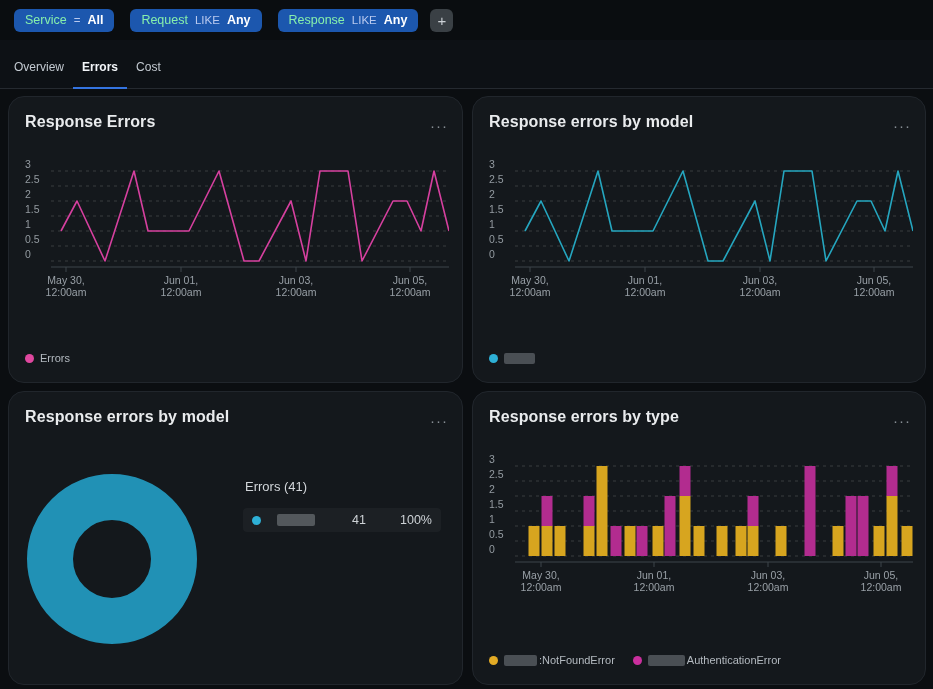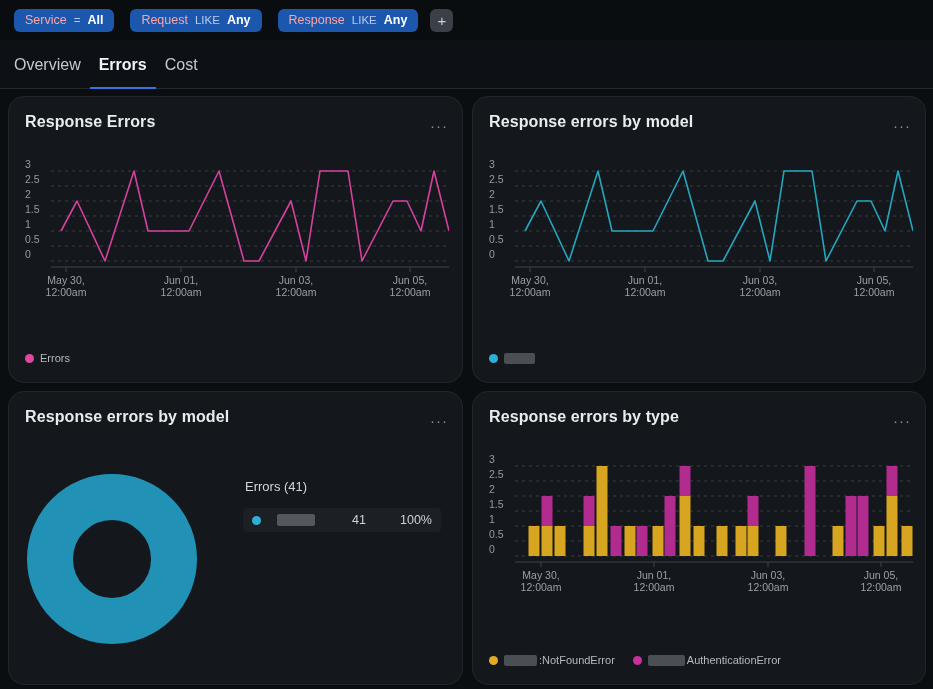--- a/index.html
+++ b/index.html
@@ -5,31 +5,31 @@
   * { margin:0; padding:0; box-sizing:border-box; }
   html,body { width:933px; height:689px; overflow:hidden; background:#0b0e11;
               font-family:"Liberation Sans", sans-serif; color:#e8eaec; }
 
   
   .topbar { height:40px; background:#0a0d10; display:flex; align-items:center;
             padding-left:14px; gap:16px; }
   .chip { display:inline-flex; align-items:center; gap:7px; height:23px;
           background:#1c57ae; border-radius:6px; padding:0 11px; font-size:12.5px;
           cursor:pointer; white-space:nowrap; }
-  .chip .f { color:#fca5a5; }
+  .chip .f { color:#86efac; }
   .chip .op { color:#b9c9ef; font-size:11.5px; }
   .chip .v { color:#ffffff; font-weight:700; }
   .plus-btn { width:23px; height:23px; margin-left:-4px; background:#3a4045; border:none;
               border-radius:6px; color:#ccd1d6; font-size:15px; line-height:21px;
               cursor:pointer; display:flex; align-items:center; justify-content:center; }
 
   
   .tabstrip { height:49px; background:#0d1115; border-bottom:1px solid #252a30;
               display:flex; align-items:flex-end; padding:0 5px; }
-  .tab { padding:14px 9px 13px; font-size:16px; color:#c3cad1; cursor:pointer;
+  .tab { padding:14px 9px 13px; font-size:12px; color:#c3cad1; cursor:pointer;
          border-bottom:2px solid transparent; margin-bottom:-1px; }
   .tab.active { color:#f2f5f8; font-weight:700; border-bottom-color:#3474e0; }
 
   
   .grid { display:grid; grid-template-columns:455px 454px; grid-template-rows:287px 294px;
           gap:8px 9px; padding:7px 0 0 8px; }
   .panel { background:#14181c; border:1px solid #21262c; border-radius:16px;
            padding:16px; display:flex; flex-direction:column; position:relative; }
   .panel-title { font-size:16px; font-weight:700; color:#e9ebed; letter-spacing:.1px; }
   .menu-btn { position:absolute; top:24px; right:14px; background:none; border:none;

